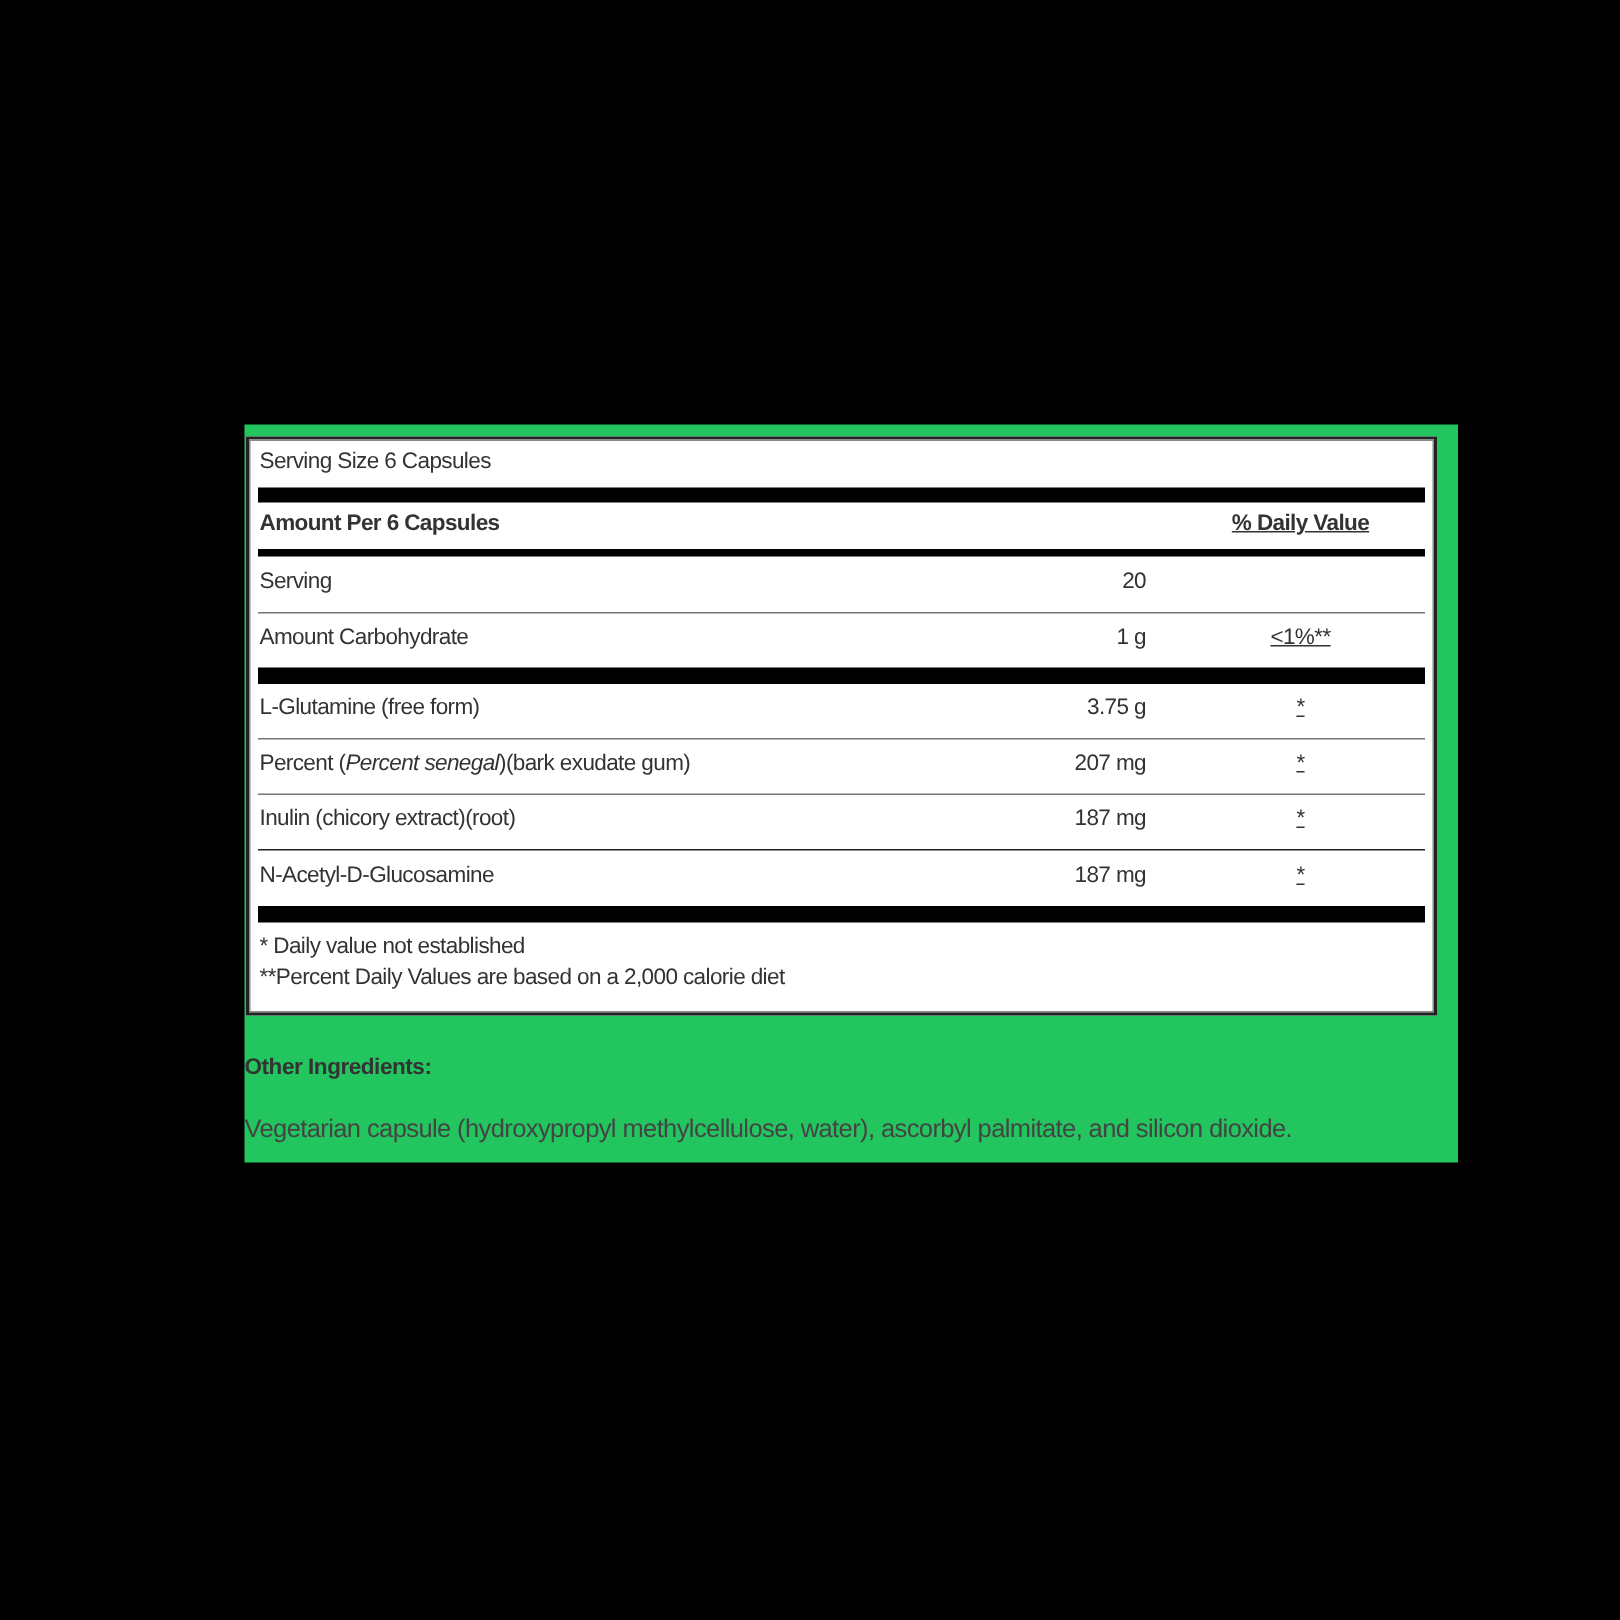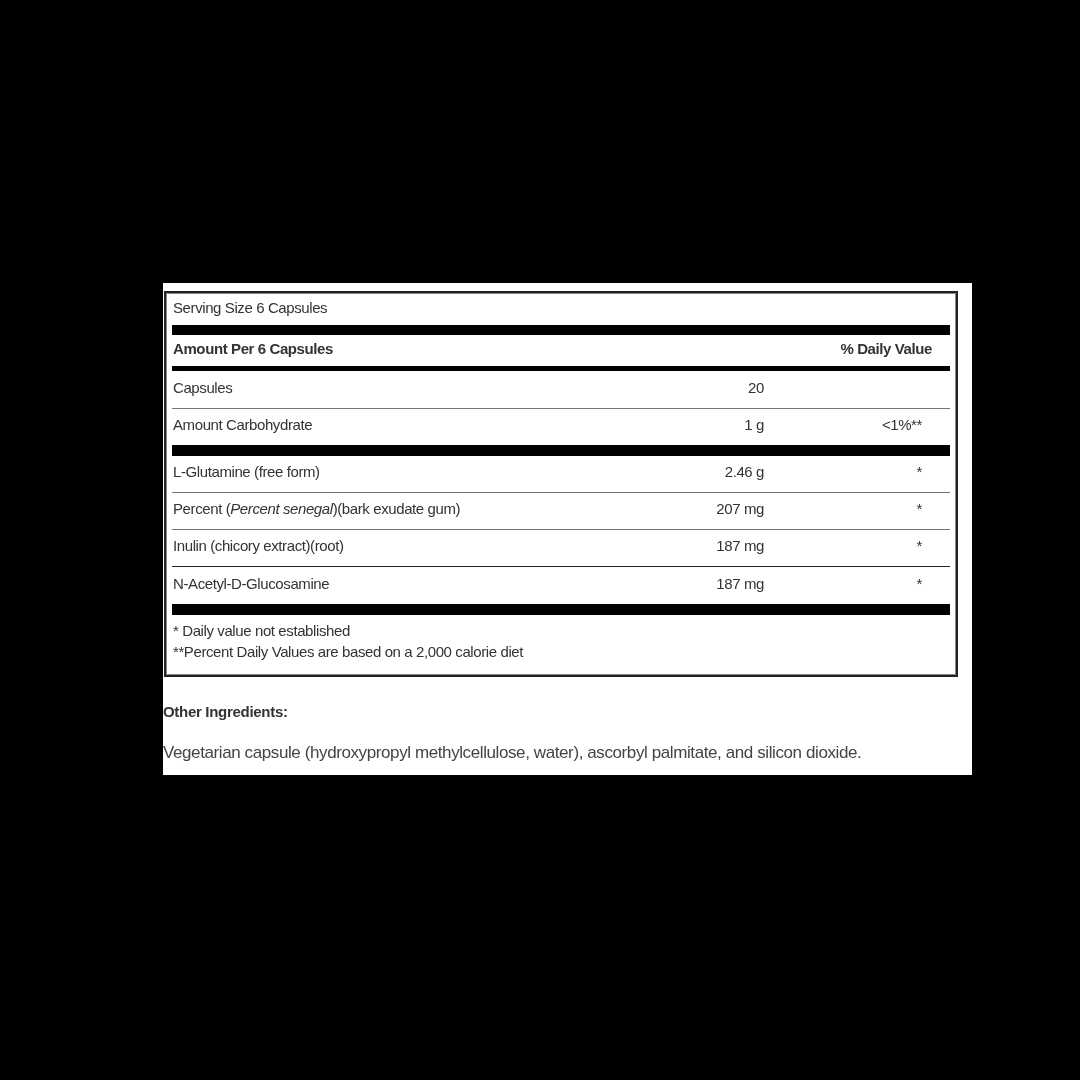--- a/index.html
+++ b/index.html
@@ -3,32 +3,32 @@
 <meta charset="utf-8">
 <style>
   html, body { margin: 0; padding: 0; }
   body {
     width: 1080px; height: 1080px; background: #000000;
     position: relative; overflow: hidden;
     font-family: "Liberation Sans", sans-serif; color: #333333;
   }
   .panel {
     position: absolute; left: 163px; top: 283px; width: 809px; height: 492px;
-    background: #ffffff;
+    background: #22c55e;
   }
   .facts {
     position: absolute; left: 1px; top: 8px; width: 794px; height: 386px;
     background: #ffffff; border: 2px solid #222222; box-sizing: border-box;
     box-shadow: inset 0 0 0 1px #888;
   }
   .inner { position: absolute; left: 6px; right: 6px; top: 0; }
   .row { position: absolute; left: 0; right: 0; font-size: 15px; letter-spacing: -0.4px; }
   .row .name { position: absolute; left: 1px; }
   .row .amt { position: absolute; right: 186px; }
-  .row .dv { position: absolute; left: 640px; width: 110px; text-align: right; }
+  .row .dv { position: absolute; left: 640px; width: 110px; text-align: center; text-decoration: underline; }
   .bar { position: absolute; left: 0; right: 0; background: #000; }
   .line { position: absolute; left: 0; right: 0; height: 1px; background: #777; }
   .bold { font-weight: bold; color: #333; }
   .foot { position: absolute; left: 1px; font-size: 15px; letter-spacing: -0.4px; }
   .other-title { position: absolute; left: 0; top: 420px; font-size: 15px; font-weight: bold; color: #333; letter-spacing: -0.3px; }
   .other-text { position: absolute; left: 0; top: 460px; font-size: 17px; color: #444; letter-spacing: -0.4px; }
   i { font-style: italic; }
 </style>
 </head>
 <body>
@@ -40,35 +40,35 @@
         <span class="name">Serving Size 6 Capsules</span>
       </div>
       <div class="bar" style="top:32px; height:10px;"></div>
       <div class="row bold" style="top:47px;">
         <span class="name">Amount Per 6 Capsules</span>
         <span class="dv" style="left:630px;width:130px;">% Daily Value</span>
       </div>
       <div class="bar" style="top:73px; height:5px;"></div>
 
       <div class="row" style="top:86px;">
-        <span class="name">Capsules</span>
+        <span class="name">Serving</span>
         <span class="amt">20</span>
         <span class="dv"></span>
       </div>
       <div class="line" style="top:115px;"></div>
       <div class="row" style="top:123px;">
         <span class="name">Amount Carbohydrate</span>
         <span class="amt">1 g</span>
         <span class="dv">&lt;1%**</span>
       </div>
       <div class="bar" style="top:152px; height:11px;"></div>
 
       <div class="row" style="top:170px;">
         <span class="name">L-Glutamine (free form)</span>
-        <span class="amt">2.46 g</span>
+        <span class="amt">3.75 g</span>
         <span class="dv">*</span>
       </div>
       <div class="line" style="top:199px;"></div>
       <div class="row" style="top:207px;">
         <span class="name"><span>Percent (</span><i>Percent senegal</i><span>)(bark exudate gum)</span></span>
         <span class="amt">207 mg</span>
         <span class="dv">*</span>
       </div>
       <div class="line" style="top:236px;"></div>
       <div class="row" style="top:244px;">

